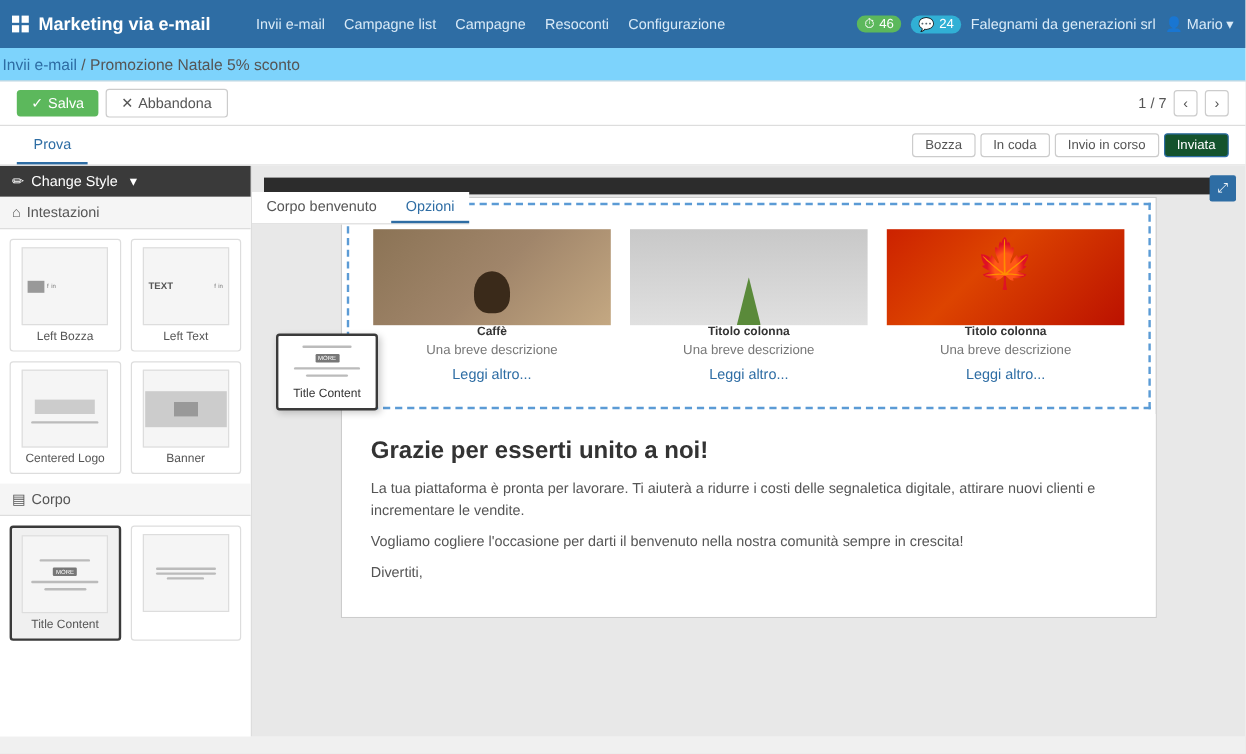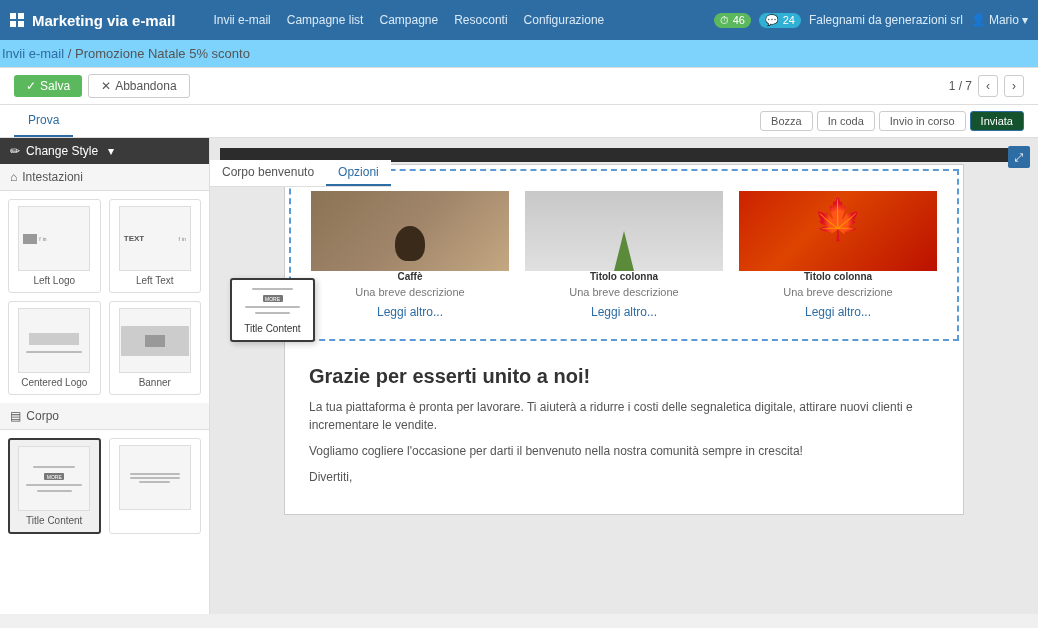--- a/index.html
+++ b/index.html
@@ -358,21 +358,21 @@
             <div class="thumb-img" style="width:14px;height:10px;background:#999;"></div>
             <div style="display:flex;flex-direction:column;gap:1px;flex:1;">
               <div class="thumb-txt"></div>
               <div style="display:flex;gap:2px;">
                 <span style="font-size:5px;color:#777;">f</span>
                 <span style="font-size:5px;color:#777;">in</span>
               </div>
             </div>
           </div>
         </div>
-        <span class="template-label">Left Logo</span>
+        <span class="template-label">Left Bozza</span>
       </div>
 
       <div class="template-item">
         <div class="template-thumb">
           <div class="thumb-row">
             <span style="font-size:8px;color:#555;font-weight:bold;flex:1;">TEXT</span>
             <div style="display:flex;gap:2px;">
               <span style="font-size:5px;color:#777;">f</span>
               <span style="font-size:5px;color:#777;">in</span>
             </div>

